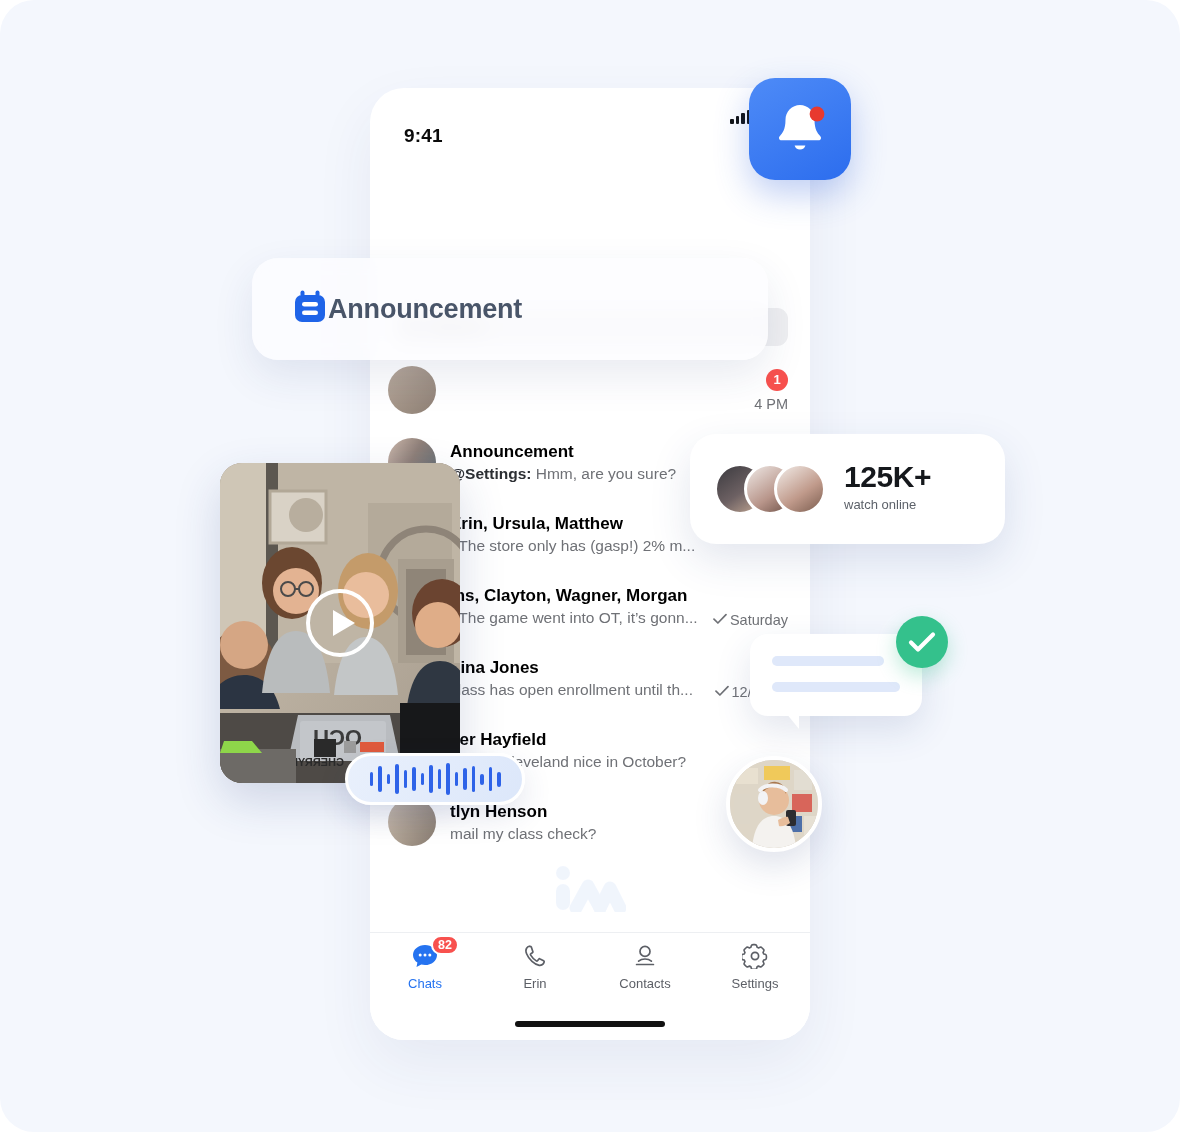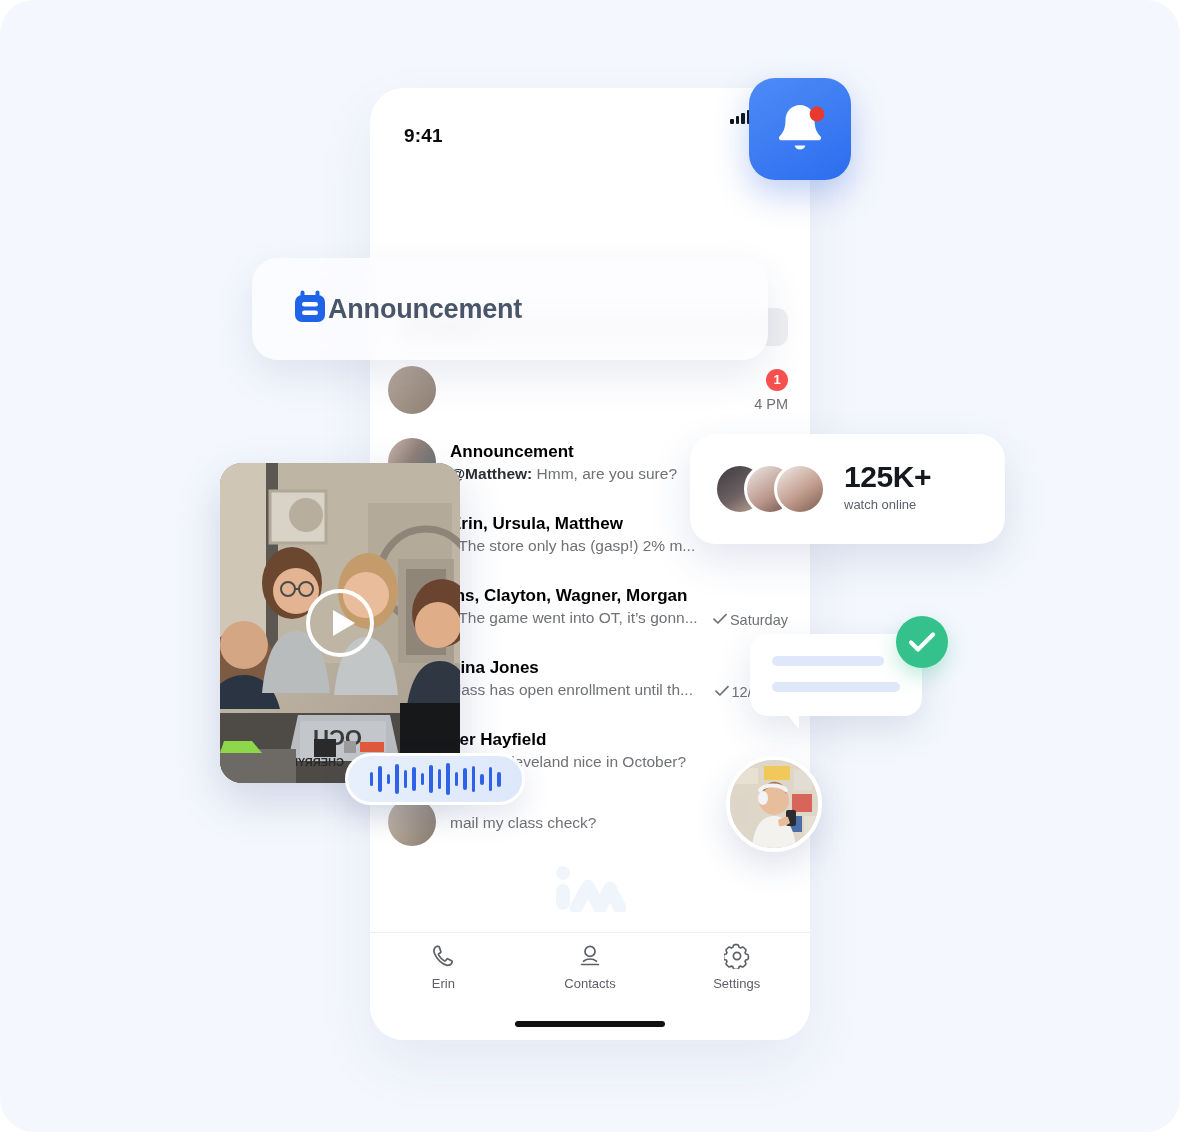--- a/index.html
+++ b/index.html
@@ -294,21 +294,21 @@
         <div class="row-right">
           <div class="badge">1</div>
           <div class="ts">4 PM</div>
         </div>
       </div>
 
       <div class="chat-row">
         <div class="avatar" style="background:linear-gradient(120deg,#cdb9ad 0%,#8e7f78 48%,#5d6b74 100%);"></div>
         <div class="row-mid">
           <div class="row-name">Announcement</div>
-          <div class="row-msg"><b>@Matthew:</b><span> Hmm, are you sure?</span></div>
+          <div class="row-msg"><b>@Settings:</b><span> Hmm, are you sure?</span></div>
         </div>
         <div class="row-right">
           <div class="badge">80</div>
           <div class="ts">
             <span>
               <svg width="18" height="12" viewBox="0 0 20 12">
                   <path d="M1 6.4 4.4 10 11 2.6" fill="none" stroke="#2573F0" stroke-width="2.1" stroke-linecap="round" stroke-linejoin="round"></path>
                   <path d="M8.4 8.9 10 10.4 17.8 1.8" fill="none" stroke="#2573F0" stroke-width="2.1" stroke-linecap="round" stroke-linejoin="round"></path>
                 </svg>
             </span>
@@ -382,20 +382,21 @@
                 </svg>
             </span>
             <span>08,</span>
           </div>
         </div>
       </div>
 
       <div class="chat-row">
         <div class="avatar" style="background:linear-gradient(120deg,#cdbfae,#867a6f);"></div>
         <div class="row-mid">
+          <div class="row-name">tlyn Henson</div>
           <div class="row-msg"> mail my class check?</div>
         </div>
         <div class="row-right">
           <div class="badge hidden"></div>
           <div class="ts">
             <span>
               <svg width="14" height="12" viewBox="0 0 14 12">
                   <path d="M1 6.2 4.9 10 13 1.6" fill="none" stroke="#6f7176" stroke-width="1.7" stroke-linecap="round" stroke-linejoin="round"></path>
                 </svg>
             </span>
@@ -409,20 +410,32 @@
       <svg width="72" height="48" viewBox="0 0 72 48">
         <circle cx="9" cy="9" r="7" fill="#E3ECFB"></circle>
         <rect x="2" y="20" width="14" height="26" rx="7" fill="#E3ECFB"></rect>
         <path d="M22 44 34 22l12 22" fill="none" stroke="#E3ECFB" stroke-width="13" stroke-linecap="round" stroke-linejoin="round"></path>
         <path d="M46 44 56 24l10 20" fill="none" stroke="#E3ECFB" stroke-width="13" stroke-linecap="round" stroke-linejoin="round"></path>
       </svg>
     </div>
 
     <div class="tabbar">
       <div class="tabs">
+        <div class="tab active">
+          <div class="tab-ic">
+            <svg width="28" height="26" viewBox="0 0 28 26">
+              <path d="M14 2C7.4 2 2 6.4 2 11.9c0 3.1 1.7 5.9 4.4 7.7l-.9 4.3 4.8-2.4c1.2.3 2.4.5 3.7.5 6.6 0 12-4.4 12-10.1C26 6.4 20.6 2 14 2Z" fill="#2573F0"></path>
+              <circle cx="9.2" cy="12" r="1.5" fill="#fff"></circle>
+                <circle cx="14" cy="12" r="1.5" fill="#fff"></circle>
+                <circle cx="18.8" cy="12" r="1.5" fill="#fff"></circle>
+            </svg>
+            <span class="tab-badge">82</span>
+          </div>
+          <div class="tab-label">Chats</div>
+        </div>
         <div class="tab">
           <div class="tab-ic">
             <svg width="26" height="26" viewBox="0 0 26 26">
                 <path d="M7.3 3.2c-1 .3-2 1-2.7 2-1 1.5-.8 3.5 0 5.6 1 2.6 3 5.4 5.4 7.5 2.3 2.1 5 3.6 7.2 4 1.6.2 3-.2 4-1.4.6-.7 1-1.6 1-2.3 0-.4-.2-.7-.6-.9l-3.5-1.8c-.5-.3-1.1-.1-1.4.3l-1.2 1.5c-.3.4-.8.5-1.2.2a18 18 0 0 1-5.8-6c-.2-.4-.1-.9.3-1.1l1.6-1c.5-.3.6-.9.4-1.4L9.4 4.2c-.3-.6-.9-.9-1.5-.9-.2 0-.4 0-.6-.1Z" fill="none" stroke="#5c5f66" stroke-width="1.7" stroke-linejoin="round"></path>
               </svg>
           </div>
           <div class="tab-label">Erin</div>
         </div>
         <div class="tab">
           <div class="tab-ic">

